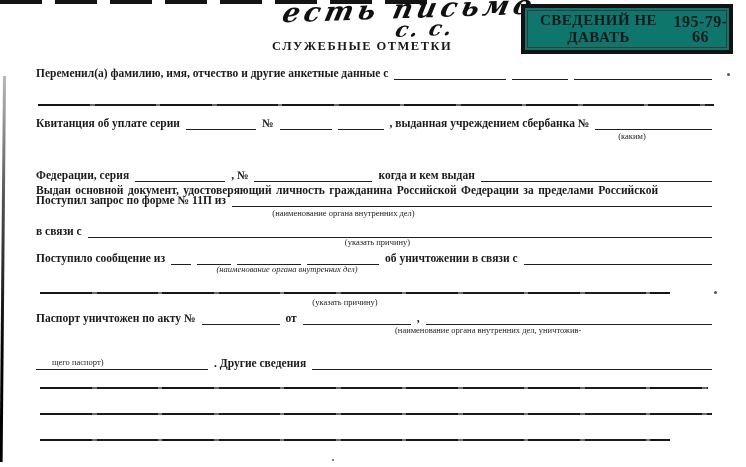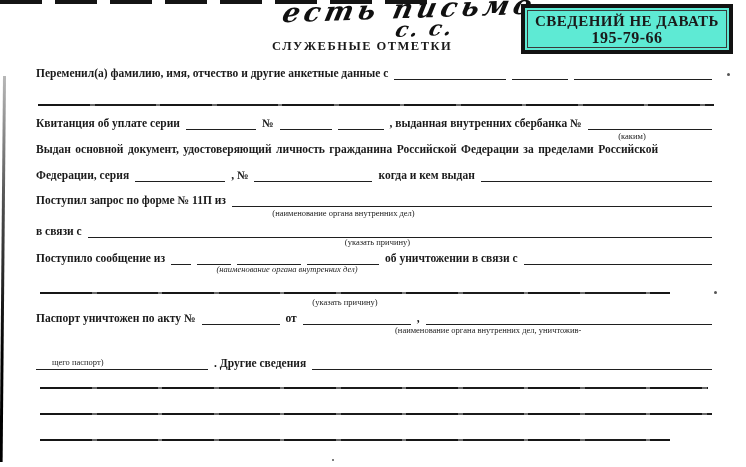--- a/index.html
+++ b/index.html
@@ -22,22 +22,22 @@
   .handw{
     position:absolute;font-family:"DejaVu Serif", serif;font-style:italic;font-weight:bold;
     color:#101010;transform:skewX(-14deg) rotate(-2deg);white-space:nowrap;
   }
   .handw1{left:284px;top:-7px;font-size:27px;letter-spacing:4px;}
   .handw2{left:396px;top:16px;font-size:21px;letter-spacing:2px;}
   
   .stamp{
     position:absolute;left:521px;top:4px;width:204px;height:42px;
     border:4px solid #121212;outline:1px solid #3a3a3a;outline-offset:-7px;
-    display:flex;flex-direction:column;align-items:center;justify-content:center;
-    text-align:center;background:#5eead4;
+    display:flex;flex-direction:row;align-items:center;justify-content:center;
+    text-align:center;background:#0f766e;
   }
   .stamp-l1{font-size:15px;font-weight:bold;letter-spacing:0.5px;line-height:17px;}
   .stamp-l2{font-size:16px;font-weight:bold;letter-spacing:0.5px;line-height:15px;}
   
   .title{
     position:absolute;left:272px;top:39px;font-size:12.5px;font-weight:bold;
     letter-spacing:1.5px;white-space:nowrap;
   }
   
   .row{
@@ -87,27 +87,27 @@
   </div>
 
   <div class="hline" style="left:38px;top:104px;width:676px;"></div>
 
   <div class="row" style="top:116px;">
     <span class="lbl">Квитанция об уплате серии</span>
     <span class="blank" style="width:70px;"></span>
     <span class="lbl">№</span>
     <span class="blank" style="width:52px;"></span>
     <span class="blank" style="width:46px;"></span>
-    <span class="lbl">, выданная внутренних сбербанка №</span>
+    <span class="lbl">, выданная учреждением сбербанка №</span>
     <span class="blank grow"></span>
   </div>
   <div class="caption" style="left:606px;top:132px;width:52px;">(каким)</div>
 
   <div class="row" style="top:142px;">
-    <span class="lbl" style="word-spacing:1.6px;">Выдан основной документ, удостоверяющий личность гражданина Российской Федерации за пределами Российской</span>
+    <span class="lbl" style="word-spacing:1.6px;margin-top:41px;">Выдан основной документ, удостоверяющий личность гражданина Российской Федерации за пределами Российской</span>
   </div>
 
   <div class="row" style="top:168px;justify-content:space-between;">
     <span class="lbl">Федерации, серия</span>
     <span class="blank" style="width:90px;"></span>
     <span class="lbl">, №</span>
     <span class="blank" style="width:118px;"></span>
     <span class="lbl">когда и кем выдан</span>
     <span class="blank grow"></span>
   </div>

